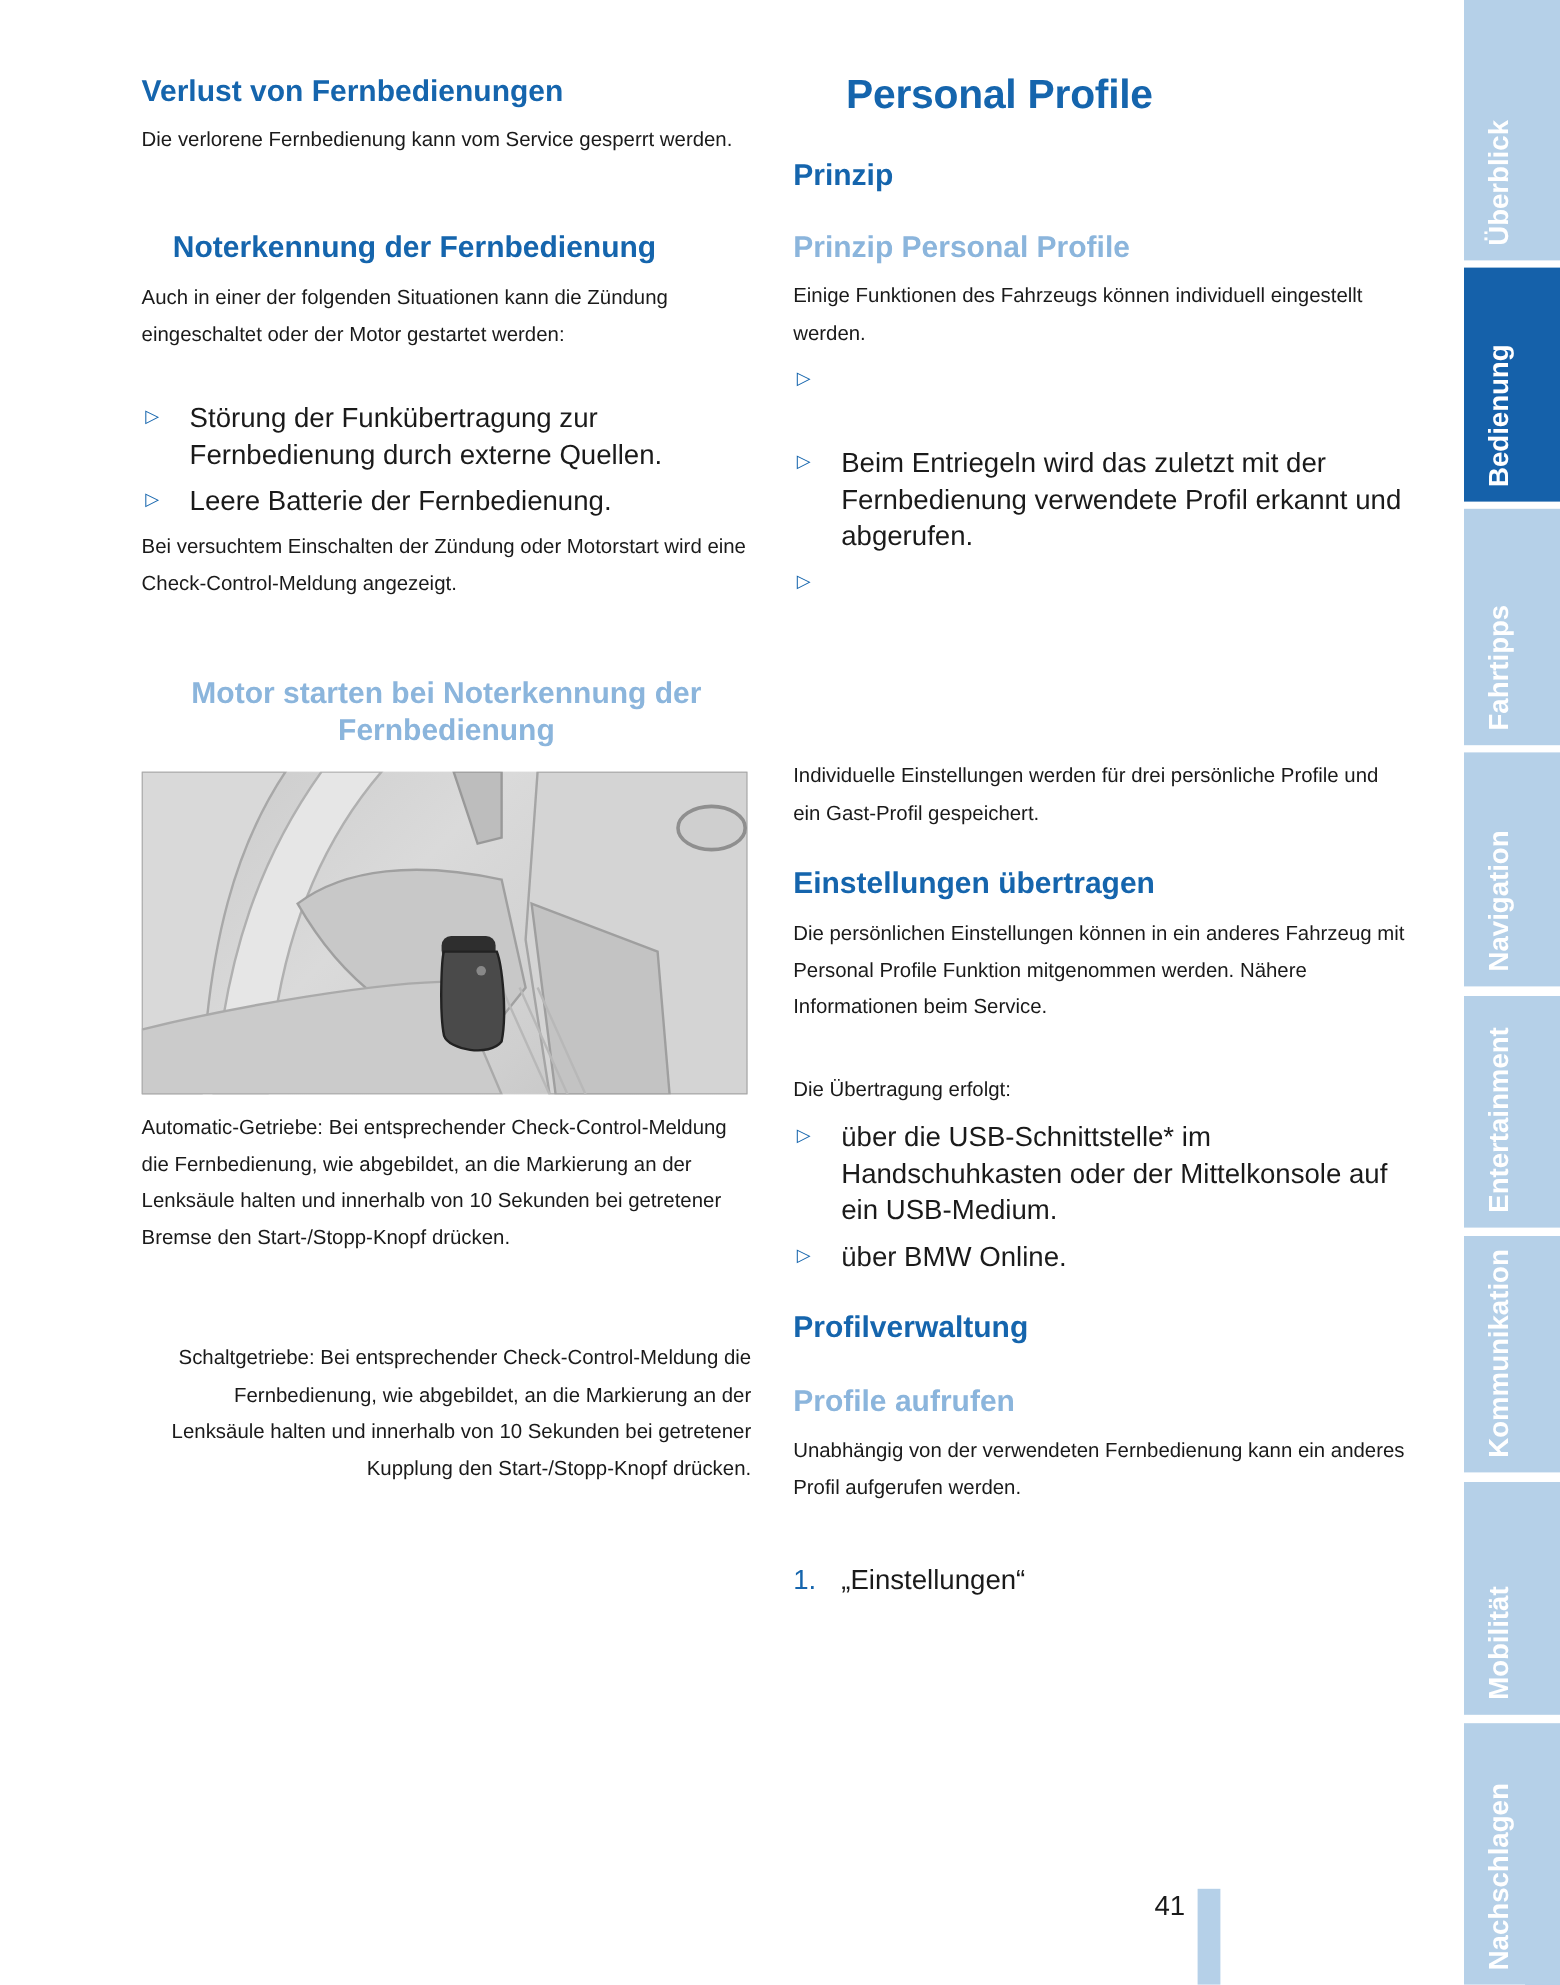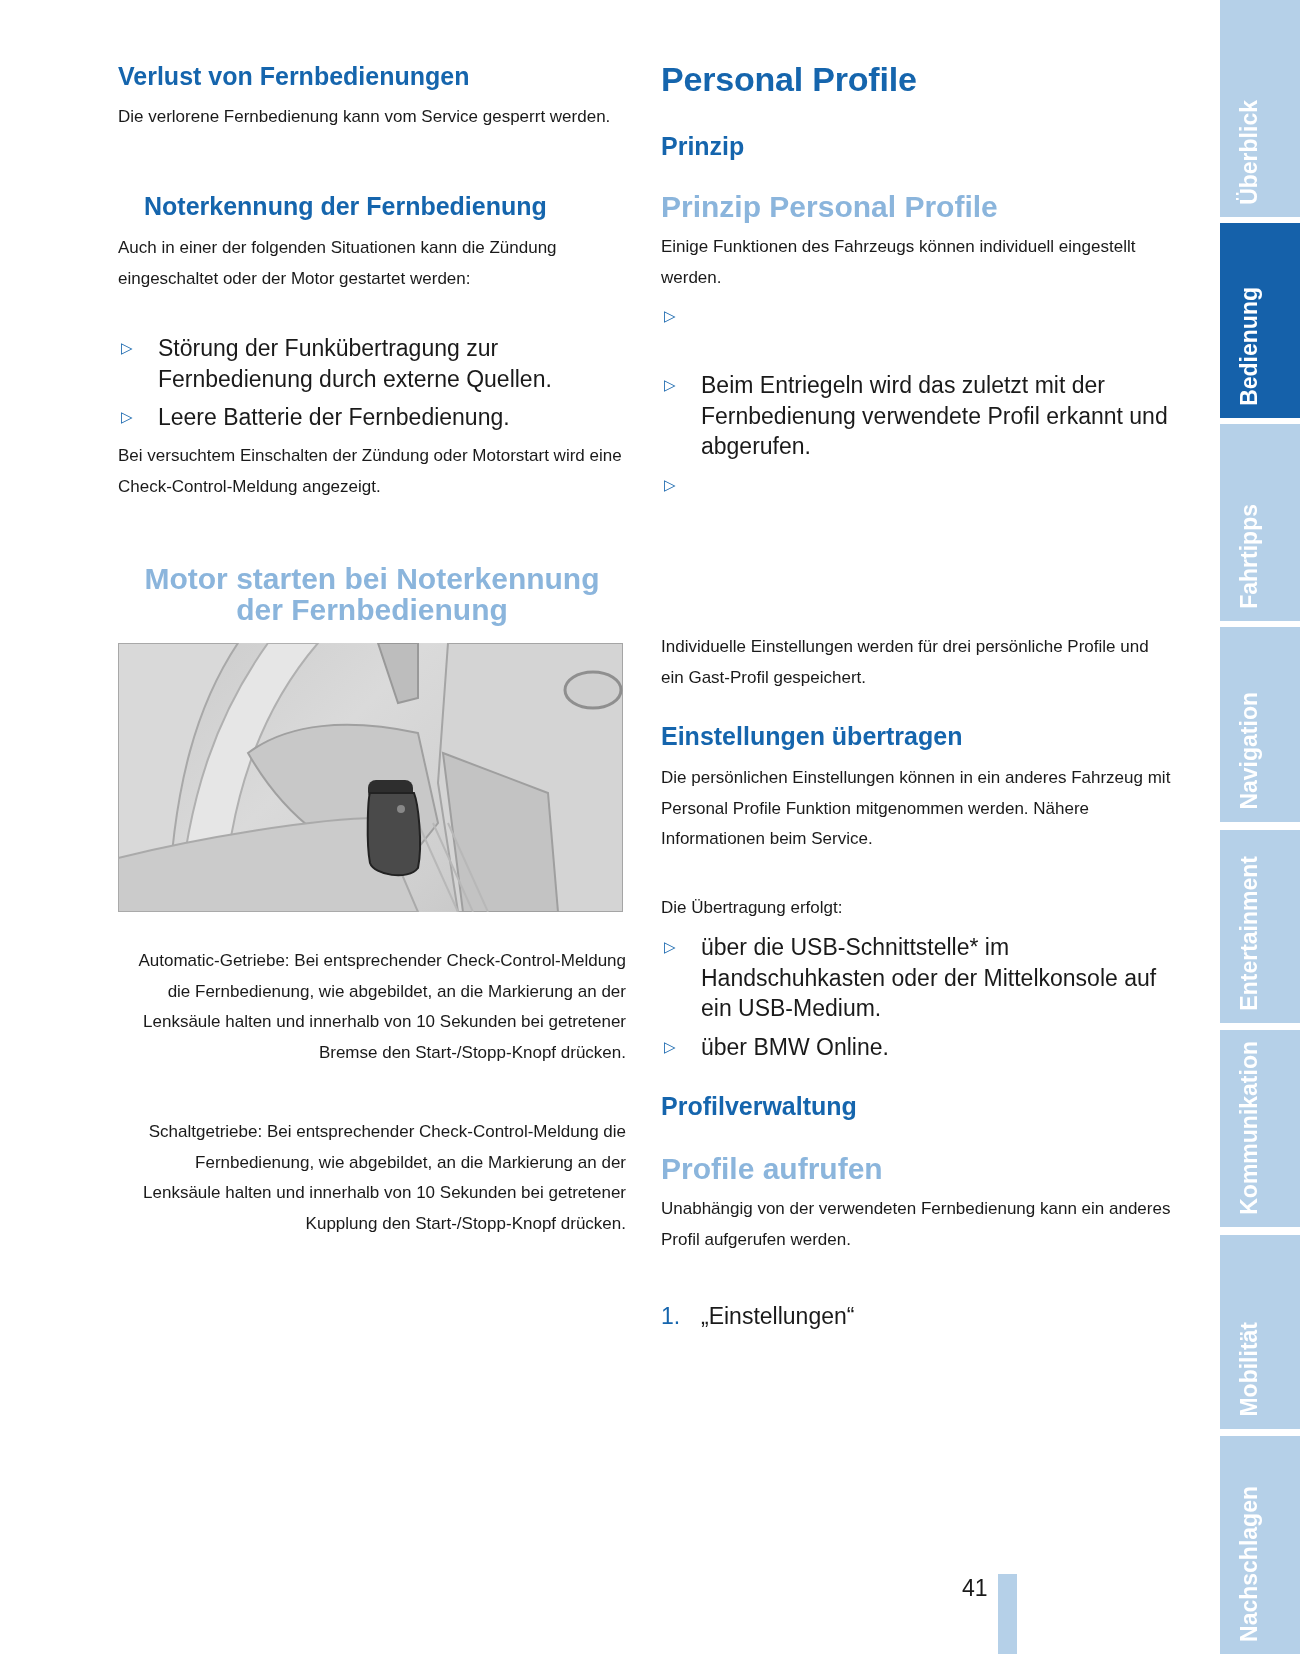--- a/index.html
+++ b/index.html
@@ -6,23 +6,23 @@
   body {
     width: 1300px; height: 1654px; position: relative; overflow: hidden;
     background: #ffffff;
     font-family: "Liberation Sans", "DejaVu Sans", sans-serif;
     color: #1a1a1a;
   }
   .col { position: absolute; top: 0; }
   .col-left { left: 118px; width: 508px; }
   .col-right { left: 661px; width: 510px; }
   .el { position: absolute; left: 0; width: 100%; }
-  .h-main { font-size: 34px; font-weight: bold; color: #1565ad; letter-spacing: -0.2px; }
+  .h-main { font-size: 34px; font-weight: bold; color: #1565ad; letter-spacing: -0.2px; margin-left: 44px; }
   .h-sec { font-size: 25px; font-weight: bold; color: #1565ad; }
-  .h-sub { font-size: 30px; font-weight: bold; color: #8bb5dc; line-height: 31px; }
+  .h-sub { font-size: 25px; font-weight: bold; color: #8bb5dc; line-height: 31px; }
   .p { font-size: 17px; line-height: 30.5px; color: #1a1a1a; }
   .bullet { font-size: 23px; line-height: 30.5px; padding-left: 40px; box-sizing: border-box; }
   .bullet .mark { position: absolute; left: 3px; top: 0; color: #1565ad; font-size: 15px; }
   .num .mark { position: absolute; left: 0; top: 0; color: #1565ad; font-size: 23px; }
   .figure {
     position: absolute; left: 118px; top: 643px; width: 505px; height: 269px;
     background: linear-gradient(135deg, #c9c9c9 0%, #dadada 40%, #cfcfcf 70%, #bdbdbd 100%);
     overflow: hidden;
   }
   .sidebar { position: absolute; left: 1220px; top: 0; width: 80px; height: 1654px; }
@@ -51,21 +51,21 @@
   <div class="el bullet" style="top:333px;">
     <span class="mark">▷</span>
     <span>Störung der Funkübertragung zur Fernbedienung durch externe Quellen.</span>
   </div>
   <div class="el bullet" style="top:402px;">
     <span class="mark">▷</span>
     <span>Leere Batterie der Fernbedienung.</span>
   </div>
   <div class="el p" style="top:441px;">Bei versuchtem Einschalten der Zündung oder Motorstart wird eine Check-Control-Meldung angezeigt.</div>
   <div class="el h-sub" style="top:563px;text-align:center;">Motor starten bei Noterkennung der Fernbedienung</div>
-  <div class="el p" style="top:946px;text-align:right;">Automatic-Getriebe: Bei entsprechender Check-Control-Meldung die Fernbedienung, wie abgebildet, an die Markierung an der Lenksäule halten und innerhalb von 10 Sekunden bei getretener Bremse den Start-/Stopp-Knopf drücken.</div>
+  <div class="el p" style="top:925px;">Automatic-Getriebe: Bei entsprechender Check-Control-Meldung die Fernbedienung, wie abgebildet, an die Markierung an der Lenksäule halten und innerhalb von 10 Sekunden bei getretener Bremse den Start-/Stopp-Knopf drücken.</div>
   <div class="el p" style="top:1117px;text-align:right;">Schaltgetriebe: Bei entsprechender Check-Control-Meldung die Fernbedienung, wie abgebildet, an die Markierung an der Lenksäule halten und innerhalb von 10 Sekunden bei getretener Kupplung den Start-/Stopp-Knopf drücken.</div>
 </div>
 
 <div class="figure">
   <svg width="505" height="269" viewBox="0 0 505 269">
     <path d="M0,269 L0,0 L120,0 C80,60 55,140 50,269 Z" fill="#d9d9d9" stroke="#a8a8a8" stroke-width="2"></path>
     <path d="M60,269 C70,150 100,70 150,0 L200,0 C140,70 110,160 105,269 Z" fill="#e6e6e6" stroke="#b0b0b0" stroke-width="2"></path>
     <path d="M130,110 C170,80 230,75 300,90 L320,180 L280,230 C220,210 170,180 130,110 Z" fill="#c8c8c8" stroke="#a0a0a0" stroke-width="2"></path>
     <path d="M260,0 L300,0 L300,55 L280,60 Z" fill="#bdbdbd" stroke="#999" stroke-width="2"></path>
     <path d="M330,0 L505,0 L505,269 L340,269 L320,140 Z" fill="#d4d4d4" stroke="#a5a5a5" stroke-width="2"></path>

